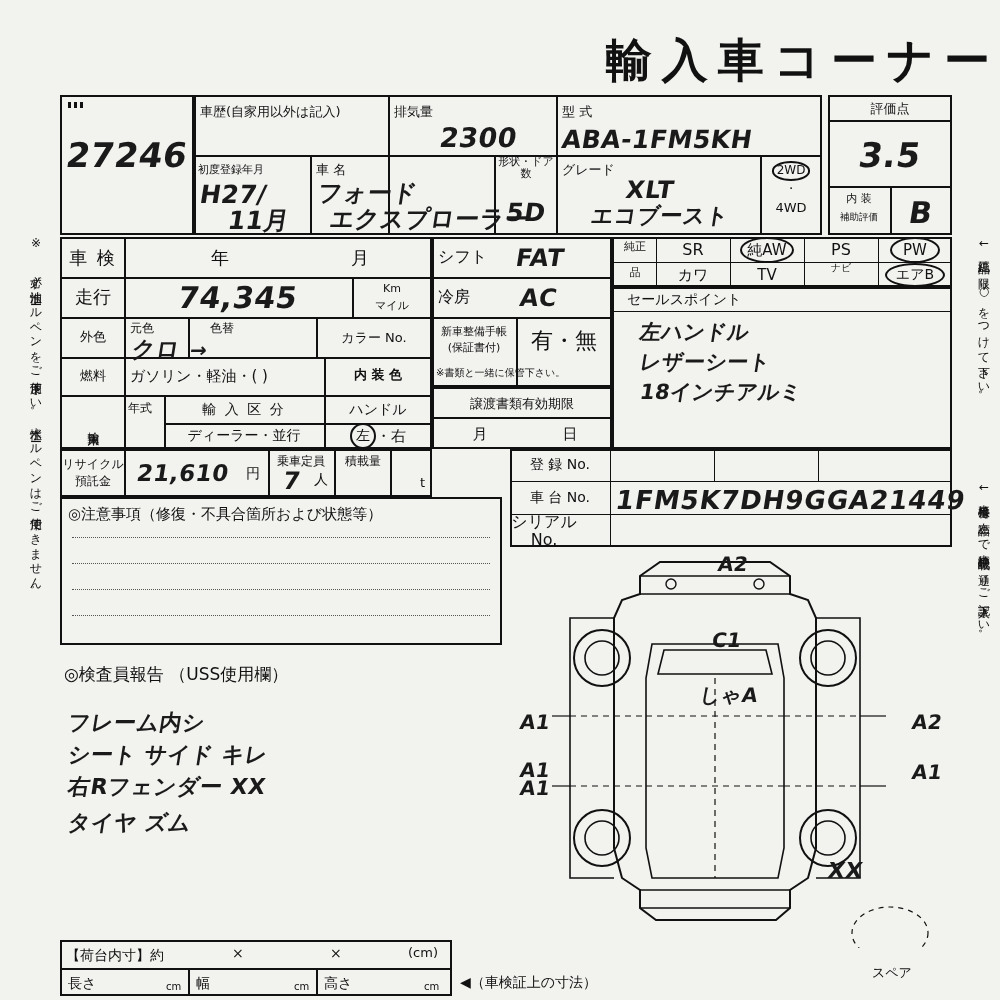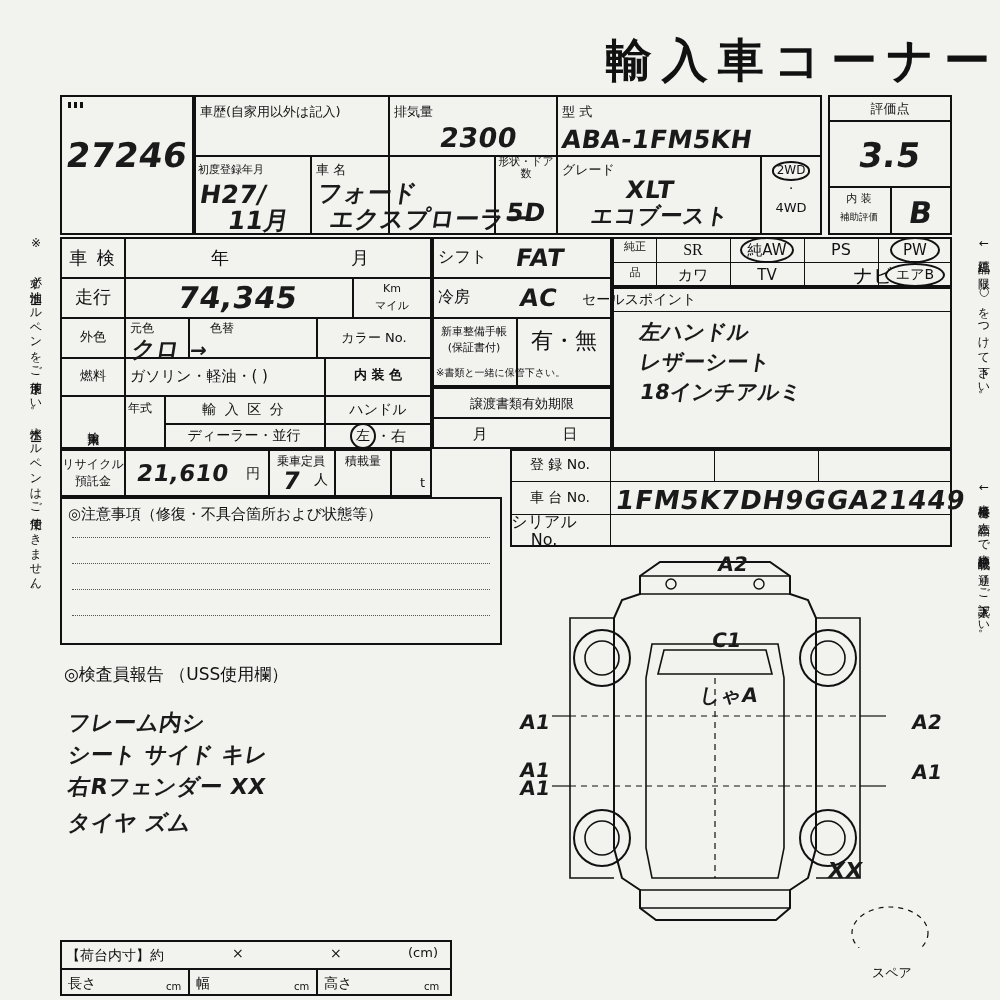--- a/index.html
+++ b/index.html
@@ -202,39 +202,39 @@
   <div class="abs bx" style="left:612px;top:237px;width:340px;height:50px;"></div>
   <div class="abs" style="left:612px;top:262px;width:340px;border-top:1px solid #111;"></div>
   <div class="abs" style="left:656px;top:237px;height:50px;border-left:1px solid #111;"></div>
   <div class="abs" style="left:730px;top:237px;height:50px;border-left:1px solid #111;"></div>
   <div class="abs" style="left:804px;top:237px;height:50px;border-left:1px solid #111;"></div>
   <div class="abs" style="left:878px;top:237px;height:50px;border-left:1px solid #111;"></div>
 
   <div class="abs xs ctr" style="left:614px;top:240px;width:42px;height:14px;font-size:11px;">純正</div>
   <div class="abs xs ctr" style="left:614px;top:266px;width:42px;height:14px;font-size:11px;">品</div>
 
-  <div class="abs sm ctr" style="left:656px;top:238px;width:74px;height:24px;font-size:16px;font-family:Liberation Serif, serif;">SR</div>
+  <div class="abs sm ctr" style="left:656px;top:238px;width:74px;height:24px;font-size:16px;">SR</div>
   <div class="abs ctr" style="left:730px;top:238px;width:74px;height:24px;">
     <span class="circ" style="width:50px;height:22px;font-size:15px;">純AW</span>
   </div>
   <div class="abs sm ctr" style="left:804px;top:238px;width:74px;height:24px;font-size:16px;">PS</div>
   <div class="abs ctr" style="left:878px;top:238px;width:74px;height:24px;">
     <span class="circ" style="width:46px;height:22px;font-size:15px;">PW</span>
   </div>
 
   <div class="abs sm ctr" style="left:656px;top:264px;width:74px;height:22px;font-size:15px;">カワ</div>
   <div class="abs sm ctr" style="left:730px;top:264px;width:74px;height:22px;font-size:15px;">TV</div>
-  <div class="abs sm ctr" style="left:804px;top:264px;width:74px;height:22px;font-size:19px;margin-left:32px;">ナビ</div>
+  <div class="abs sm ctr" style="left:804px;top:256px;width:74px;height:22px;font-size:10px;">ナビ</div>
   <div class="abs ctr" style="left:878px;top:264px;width:74px;height:22px;">
     <span class="circ" style="width:56px;height:20px;font-size:14px;">エアB</span>
   </div>
 
   <div class="abs bx" style="left:612px;top:287px;width:340px;height:162px;"></div>
   <div class="abs" style="left:612px;top:311px;width:340px;border-top:1px solid #111;"></div>
-  <div class="abs sm lft" style="left:582px;top:291px;width:200px;height:18px;font-size:14px;">セールスポイント</div>
+  <div class="abs sm lft" style="left:627px;top:291px;width:200px;height:18px;font-size:14px;">セールスポイント</div>
   <div class="abs hand" style="left:640px;top:318px;font-size:21px;">左ハンドル</div>
   <div class="abs hand" style="left:640px;top:348px;font-size:21px;">レザーシート</div>
   <div class="abs hand" style="left:640px;top:378px;font-size:21px;">18インチアルミ</div>
 
   <div class="abs bx" style="left:510px;top:449px;width:442px;height:98px;"></div>
   <div class="abs" style="left:510px;top:481px;width:442px;border-top:1px solid #111;"></div>
   <div class="abs" style="left:510px;top:514px;width:442px;border-top:1px solid #111;"></div>
   <div class="abs" style="left:610px;top:449px;height:98px;border-left:1px solid #111;"></div>
   <div class="abs" style="left:714px;top:449px;height:32px;border-left:1px solid #111;"></div>
   <div class="abs" style="left:818px;top:449px;height:32px;border-left:1px solid #111;"></div>
@@ -322,14 +322,15 @@
   <div class="abs sm" style="left:232px;top:946px;font-size:14px;">×</div>
   <div class="abs sm" style="left:330px;top:946px;font-size:14px;">×</div>
   <div class="abs sm" style="left:408px;top:946px;font-size:13px;">(cm)</div>
 
   <div class="abs sm lft" style="left:68px;top:974px;width:70px;height:20px;font-size:14px;">長さ</div>
   <div class="abs xs" style="left:166px;top:982px;font-size:10px;">cm</div>
   <div class="abs sm lft" style="left:196px;top:974px;width:70px;height:20px;font-size:14px;">幅</div>
   <div class="abs xs" style="left:294px;top:982px;font-size:10px;">cm</div>
   <div class="abs sm lft" style="left:324px;top:974px;width:70px;height:20px;font-size:14px;">高さ</div>
   <div class="abs xs" style="left:424px;top:982px;font-size:10px;">cm</div>
+  <div class="abs sm lft" style="left:460px;top:972px;width:220px;height:22px;font-size:14px;">◀（車検証上の寸法）</div>
 
 </div>
 
 </body></html>

